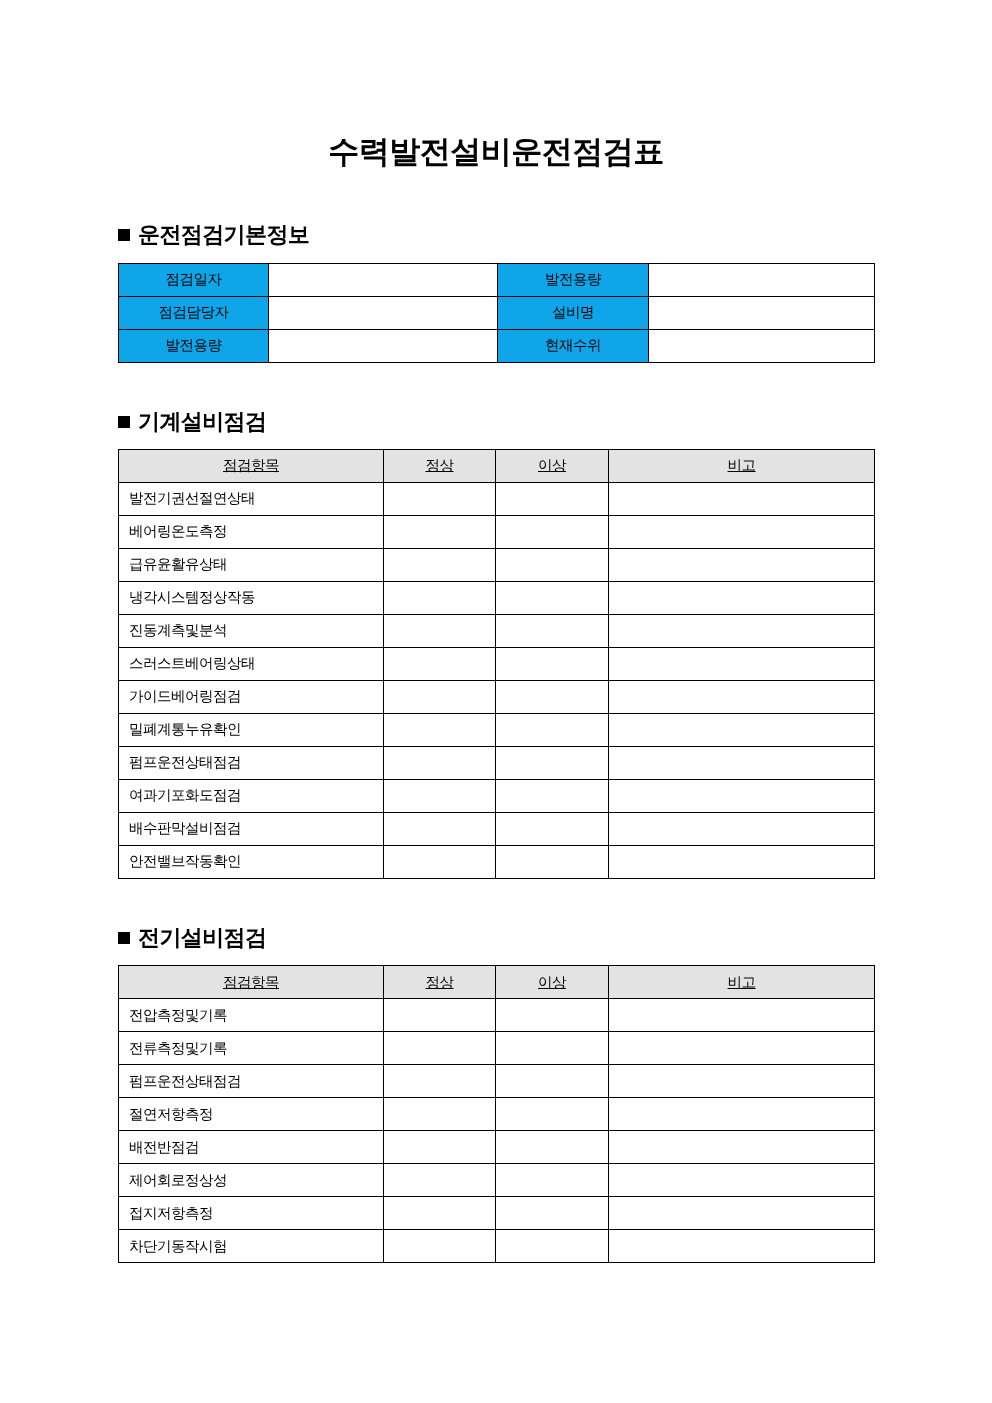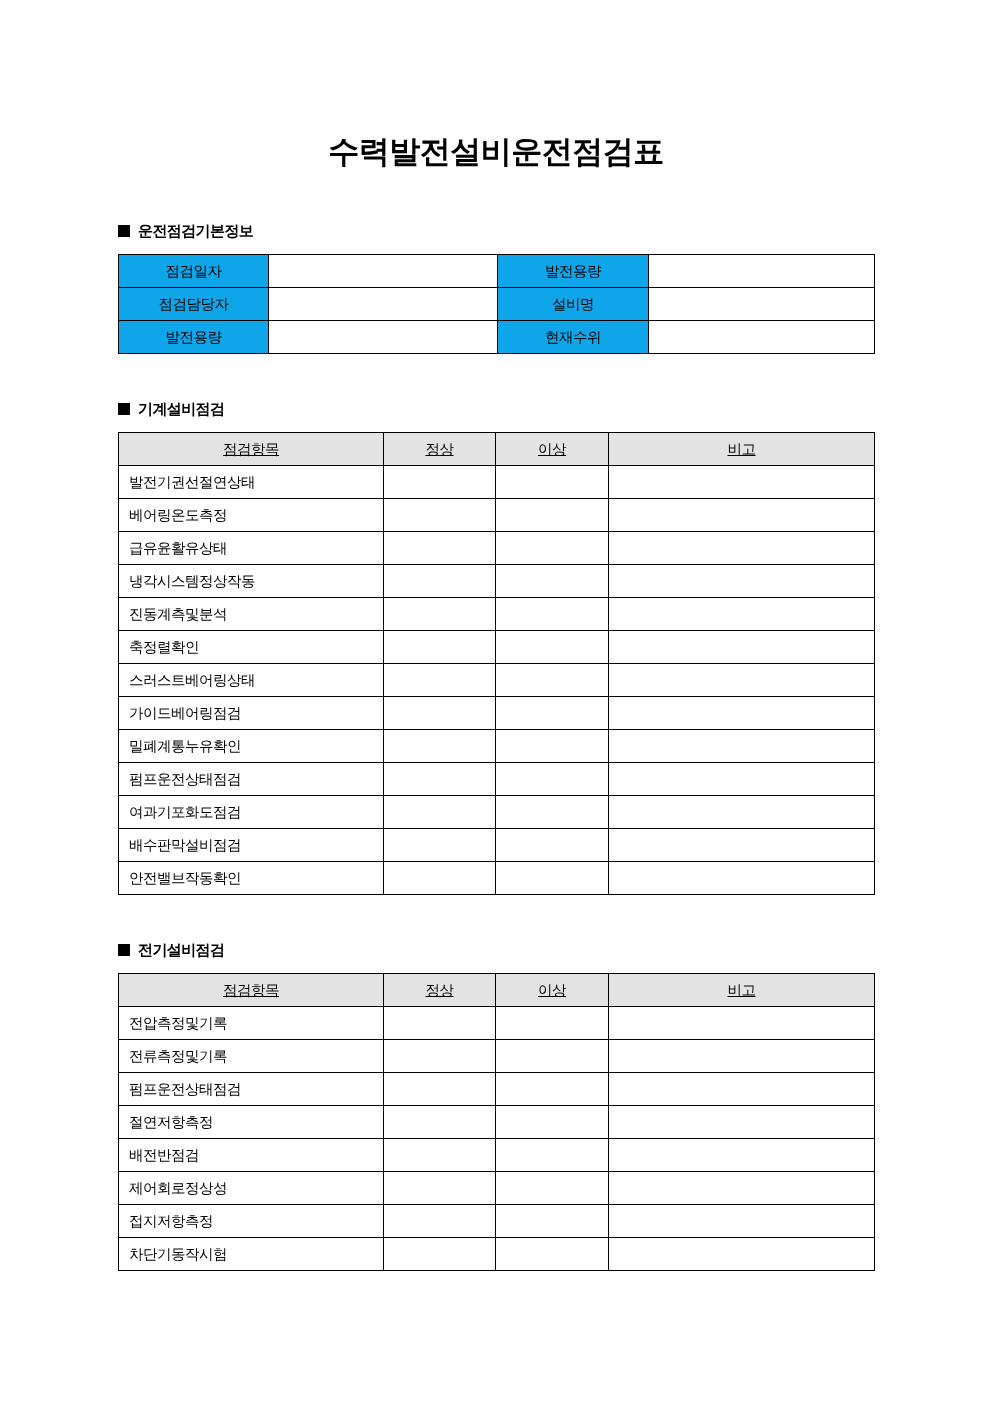--- a/index.html
+++ b/index.html
@@ -28,21 +28,21 @@
     font-weight: bold;
     letter-spacing: -0.5px;
     margin: 0;
     padding-top: 133px;
     line-height: 1.2;
   }
   .section {
     margin: 0;
   }
   .section-title {
-    font-size: 15px;
+    font-size: 22px;
     font-weight: bold;
     letter-spacing: -0.6px;
     margin: 0;
     padding: 0;
     line-height: 1.2;
     display: flex;
     align-items: center;
     gap: 8px;
   }
   .bullet {
@@ -191,26 +191,20 @@
             <td class="blank"></td>
             <td class="blank"></td>
           </tr>
           <tr>
             <td class="item">진동계측및분석</td>
             <td class="blank"></td>
             <td class="blank"></td>
             <td class="blank"></td>
           </tr>
           <tr>
-            <td class="item">축정렬확인</td>
-            <td class="blank"></td>
-            <td class="blank"></td>
-            <td class="blank"></td>
-          </tr>
-          <tr>
             <td class="item">스러스트베어링상태</td>
             <td class="blank"></td>
             <td class="blank"></td>
             <td class="blank"></td>
           </tr>
           <tr>
             <td class="item">가이드베어링점검</td>
             <td class="blank"></td>
             <td class="blank"></td>
             <td class="blank"></td>

